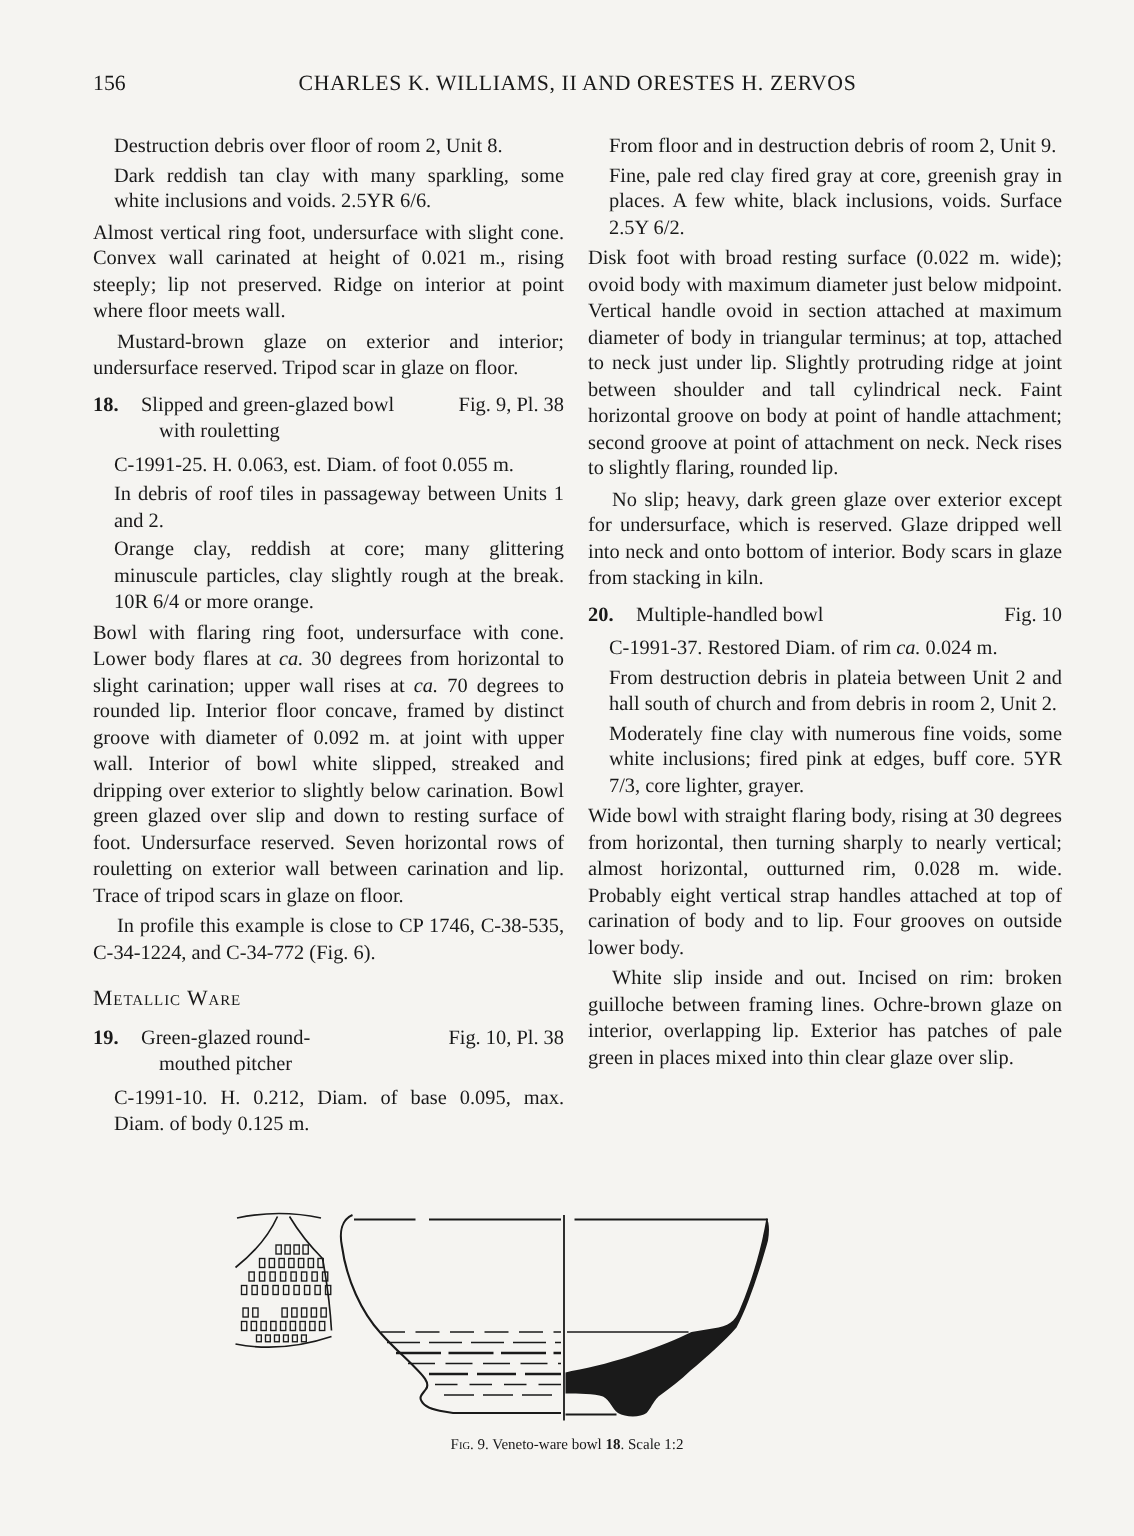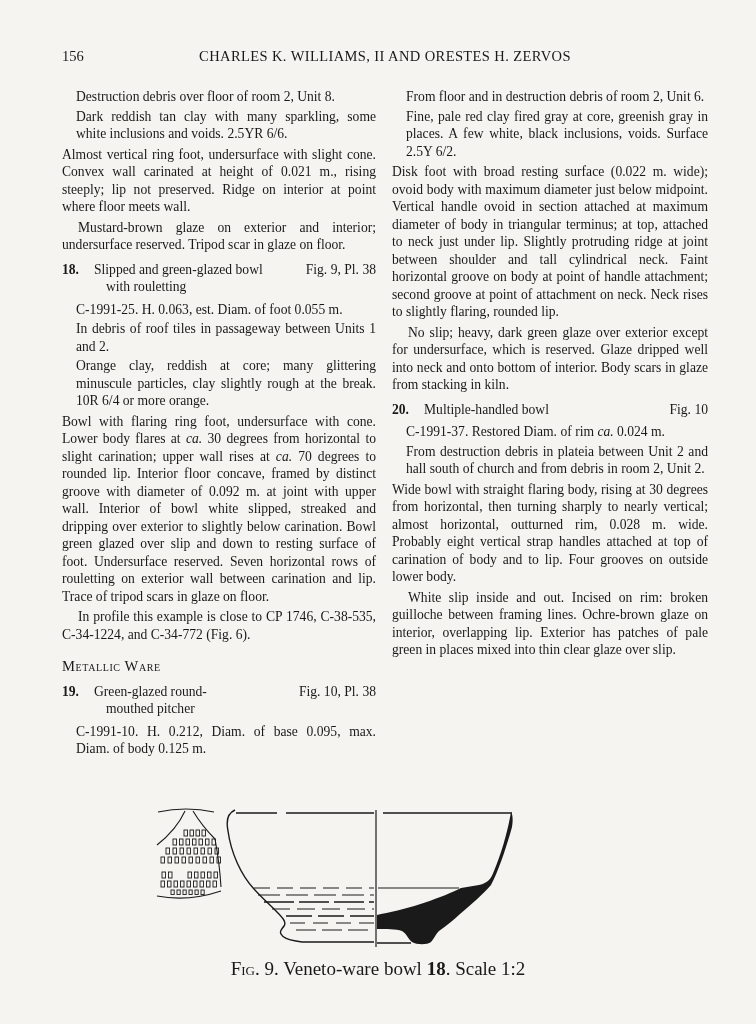--- a/index.html
+++ b/index.html
@@ -34,21 +34,21 @@
   .entry-line2 { display:block; margin-left:12px; }
   .ware-heading {
     font-variant:small-caps; font-size:14.6px; letter-spacing:0.6px;
     margin:15px 0 7px; text-align:right;
   }
   
   .figure-area { position:absolute; left:140px; top:800px; width:480px; height:155px; }
   .figure-area svg { display:block; width:480px; height:155px; }
   .fig-caption {
     position:absolute; top:958px; left:0; width:756px;
-    text-align:center; font-size:19px;
+    text-align:center; font-size:10px;
   }
   .ink { stroke:#1a1a1a; fill:none; }
 </style>
 </head>
 <body>
 
 <div class="page">
 
   <div class="running-head">
     <span class="page-number">156</span>
@@ -89,37 +89,38 @@
           <span class="entry-fig">Fig. 10, Pl. 38</span>
         </span>
         <span class="entry-line2">mouthed pitcher</span>
       </span>
     </div>
 
     <div class="cat">C-1991-10. H. 0.212, Diam. of base 0.095, max. Diam. of body 0.125 m.</div>
   </div>
 
   <div class="col col-right">
-    <div class="cat">From floor and in destruction debris of room 2, Unit 6.</div>
+    <div class="cat">From floor and in destruction debris of room 2, Unit 9.</div>
     <div class="cat">Fine, pale red clay fired gray at core, greenish gray in places. A few white, black inclusions, voids. Surface 2.5Y 6/2.</div>
     <div class="para">Disk foot with broad resting surface (0.022 m. wide); ovoid body with maximum diameter just below midpoint. Vertical handle ovoid in section attached at maximum diameter of body in triangular terminus; at top, attached to neck just under lip. Slightly protruding ridge at joint between shoulder and tall cylindrical neck. Faint horizontal groove on body at point of handle attachment; second groove at point of attachment on neck. Neck rises to slightly flaring, rounded lip.</div>
     <div class="para para-indent">No slip; heavy, dark green glaze over exterior except for undersurface, which is reserved. Glaze dripped well into neck and onto bottom of interior. Body scars in glaze from stacking in kiln.</div>
 
     <div class="entry">
       <span class="entry-num">20.</span>
       <span class="entry-body">
         <span class="entry-row">
           <span>Multiple-handled bowl</span>
           <span class="entry-fig">Fig. 10</span>
         </span>
       </span>
     </div>
 
     <div class="cat"><span>C-1991-37. Restored Diam. of rim </span><span style="font-style: italic;">ca.</span><span> 0.024 m.</span></div>
     <div class="cat">From destruction debris in plateia between Unit 2 and hall south of church and from debris in room 2, Unit 2.</div>
+    <div class="cat">Moderately fine clay with numerous fine voids, some white inclusions; fired pink at edges, buff core. 5YR 7/3, core lighter, grayer.</div>
 
     <div class="para">Wide bowl with straight flaring body, rising at 30 degrees from horizontal, then turning sharply to nearly vertical; almost horizontal, outturned rim, 0.028 m. wide. Probably eight vertical strap handles attached at top of carination of body and to lip. Four grooves on outside lower body.</div>
     <div class="para para-indent">White slip inside and out. Incised on rim: broken guilloche between framing lines. Ochre-brown glaze on interior, overlapping lip. Exterior has patches of pale green in places mixed into thin clear glaze over slip.</div>
   </div>
 
   <div class="figure-area">
     <svg viewBox="0 0 480 155" xmlns="http://www.w3.org/2000/svg">
 
       <g class="ink" stroke-width="1.1">
         <path d="M 18,12 Q 46,6 74,12"></path>

